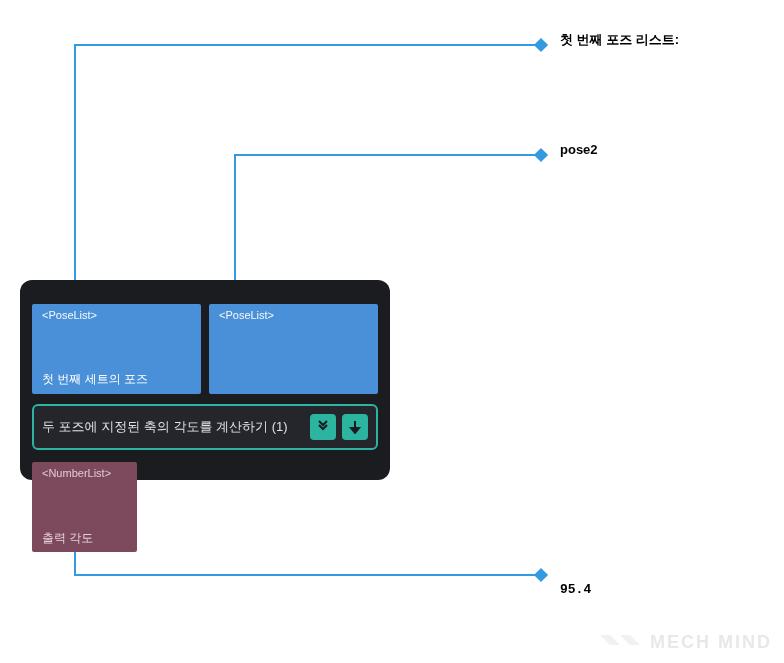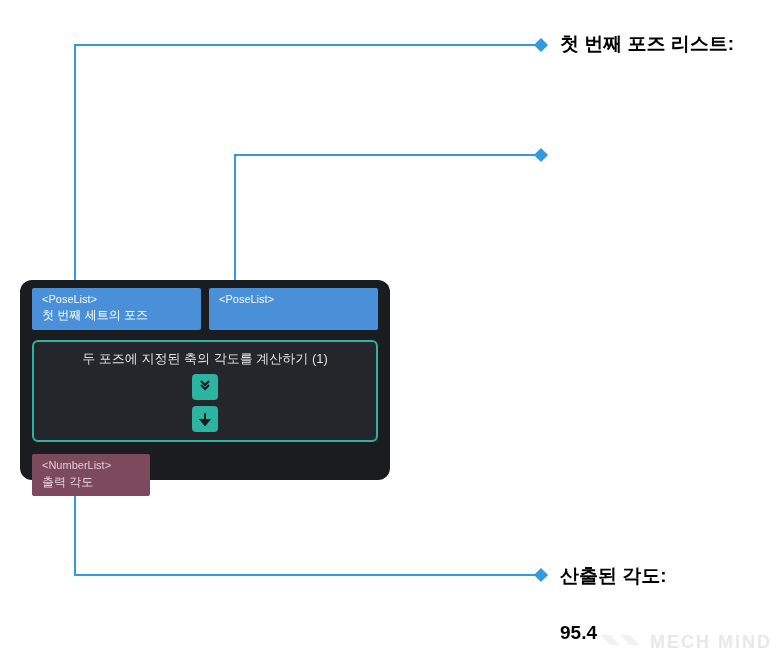--- a/index.html
+++ b/index.html
@@ -6,21 +6,21 @@
     body {
       width: 784px;
       height: 663px;
       position: relative;
       font-family: Arial, sans-serif;
       background: #ffffff;
       overflow: hidden;
     }
     .annotation {
       position: absolute;
-      font-size: 19px;
+      font-size: 13px;
       line-height: 1.5;
     }
     .annotation .title {
       font-weight: bold;
       color: #000;
     }
     .annotation .value {
       font-weight: bold;
       color: #000;
     }
@@ -37,21 +37,21 @@
       fill: none;
     }
     .node-panel {
       position: absolute;
       left: 20px;
       top: 280px;
       width: 370px;
       height: 200px;
       background: #1a1c20;
       border-radius: 12px;
-      padding: 8px 12px;
+      padding: 24px 12px;
     }
     .port-row {
       display: flex;
       gap: 8px;
       margin-bottom: 10px;
     }
     .input-port {
       background: #4a90d9;
       color: #fff;
       font-size: 12px;
@@ -59,31 +59,31 @@
       border-radius: 2px;
       flex: 1;
       line-height: 1.4;
     }
     .port-type {
       font-size: 11px;
       opacity: 0.95;
     }
     .port-label {
       font-size: 12px;
+      margin-top: 48px;
     }
     .node-title-bar {
       display: flex;
       align-items: center;
       gap: 6px;
       border: 2px solid #2bb4a0;
       border-radius: 6px;
       background: #24262c;
       padding: 8px 8px;
       margin-bottom: 12px;
-      flex-direction: column;
     }
     .node-title {
       flex: 1;
       color: #e0e0e0;
       font-size: 13px;
     }
     .icon-btn {
       width: 26px;
       height: 26px;
       background: #2bb4a0;
@@ -92,21 +92,21 @@
       align-items: center;
       justify-content: center;
       color: #1a1c20;
     }
     .output-port {
       background: #7c4a5c;
       color: #e6d0d8;
       font-size: 12px;
       padding: 4px 10px 6px 10px;
       border-radius: 2px;
-      width: 118px;
+      width: 105px;
       line-height: 1.4;
     }
     .watermark {
       position: absolute;
       right: 12px;
       bottom: 10px;
       color: #e8e8e8;
       font-size: 18px;
       font-weight: 600;
       letter-spacing: 2px;
@@ -130,25 +130,25 @@
 
 <div class="diamond" style="left:536px; top:40px;"></div>
 <div class="diamond" style="left:536px; top:150px;"></div>
 <div class="diamond" style="left:536px; top:570px;"></div>
 
 <div class="annotation" style="left:560px; top:30px;">
   <div class="title">첫 번째 포즈 리스트:</div>
 </div>
 
 <div class="annotation" style="left:560px; top:140px;">
+  <div class="value">pose2</div>
 </div>
 
 <div class="annotation" style="left:560px; top:562px;">
-  <div class="title">산출된 각도:</div>
-  <div class="value" style="margin-top:28px;">95.4</div>
+  <div class="value" style="margin-top:18px;font-family:Liberation Mono, monospace;">95.4</div>
 </div>
 
 <div class="node-panel">
   <div class="port-row">
     <div class="input-port">
       <div class="port-type">&lt;PoseList&gt;</div>
       <div class="port-label">첫 번째 세트의 포즈</div>
     </div>
     <div class="input-port">
       <div class="port-type">&lt;PoseList&gt;</div>

